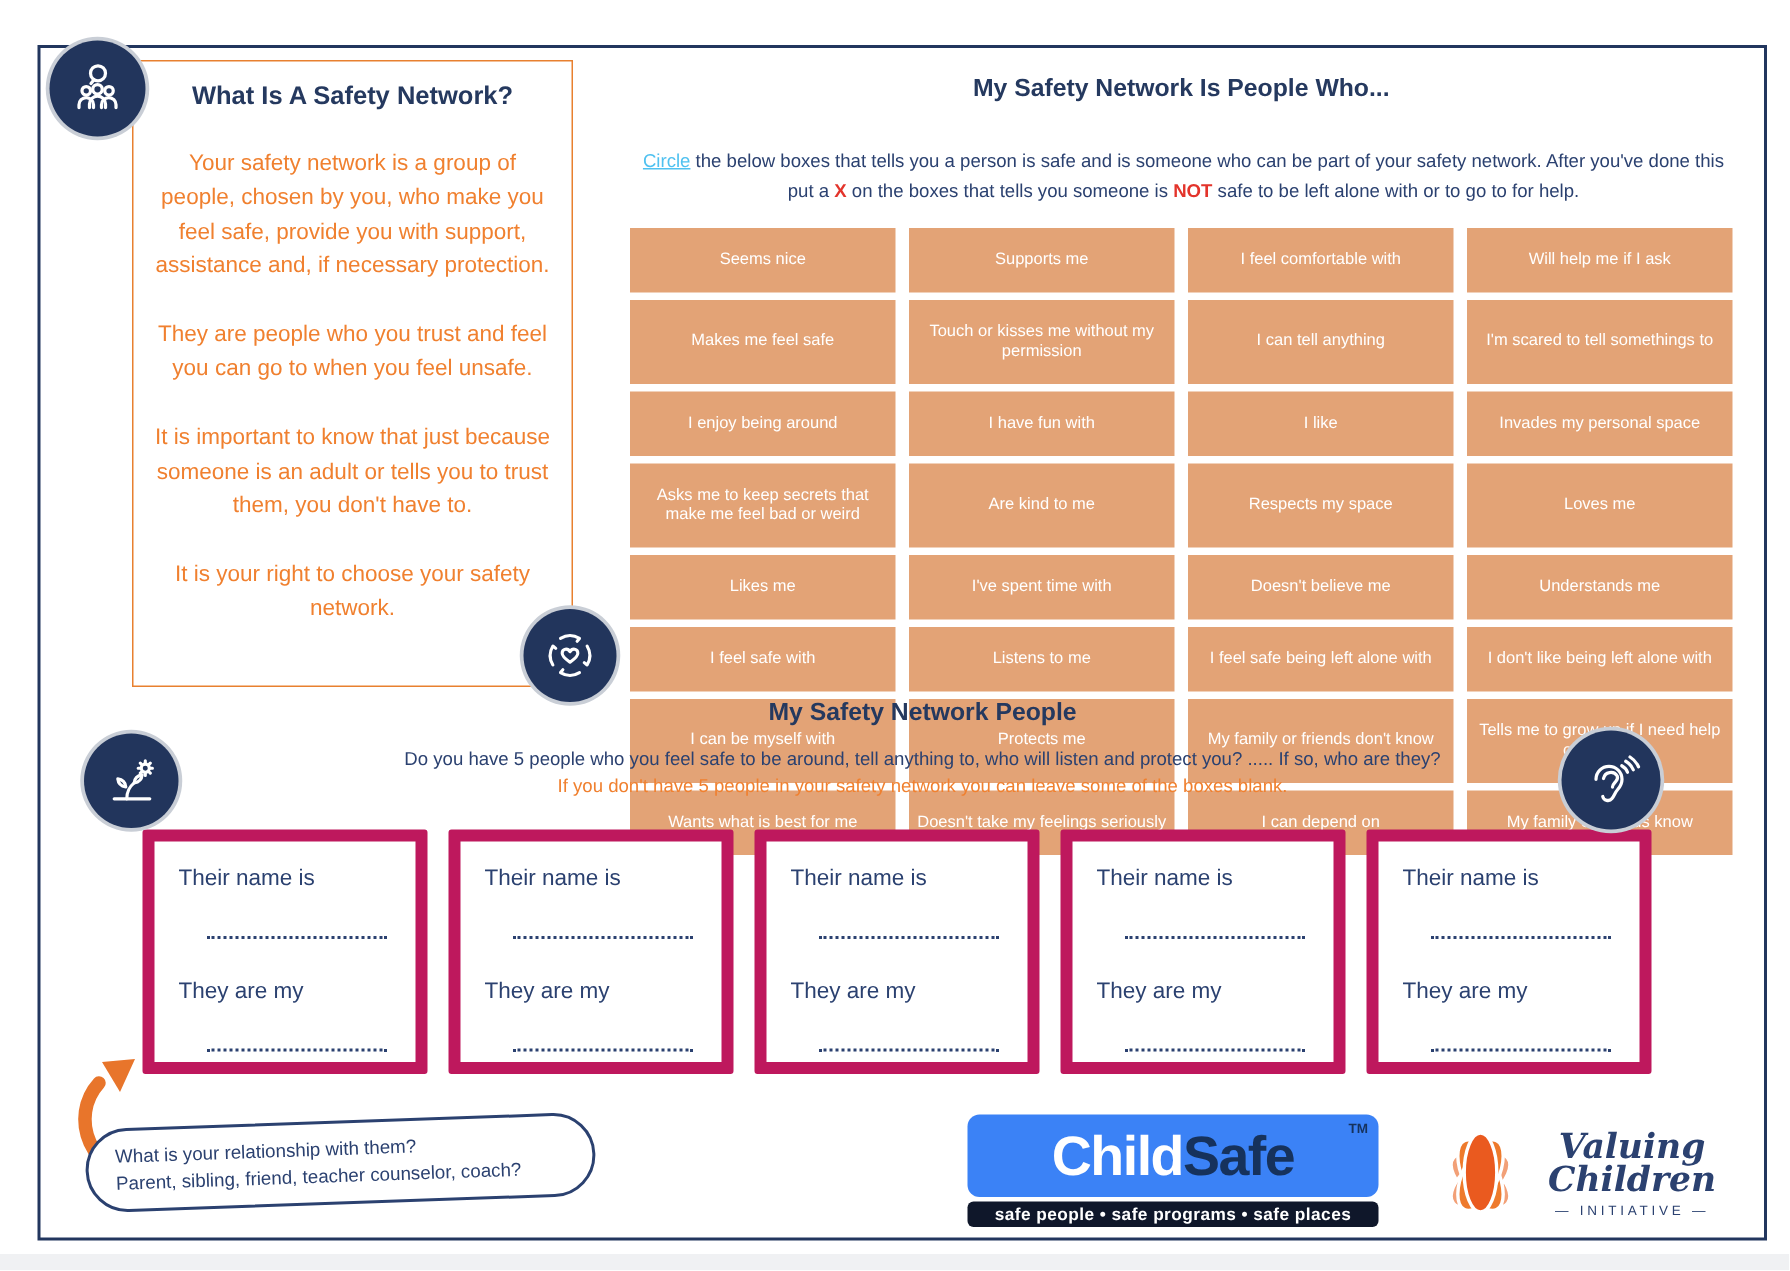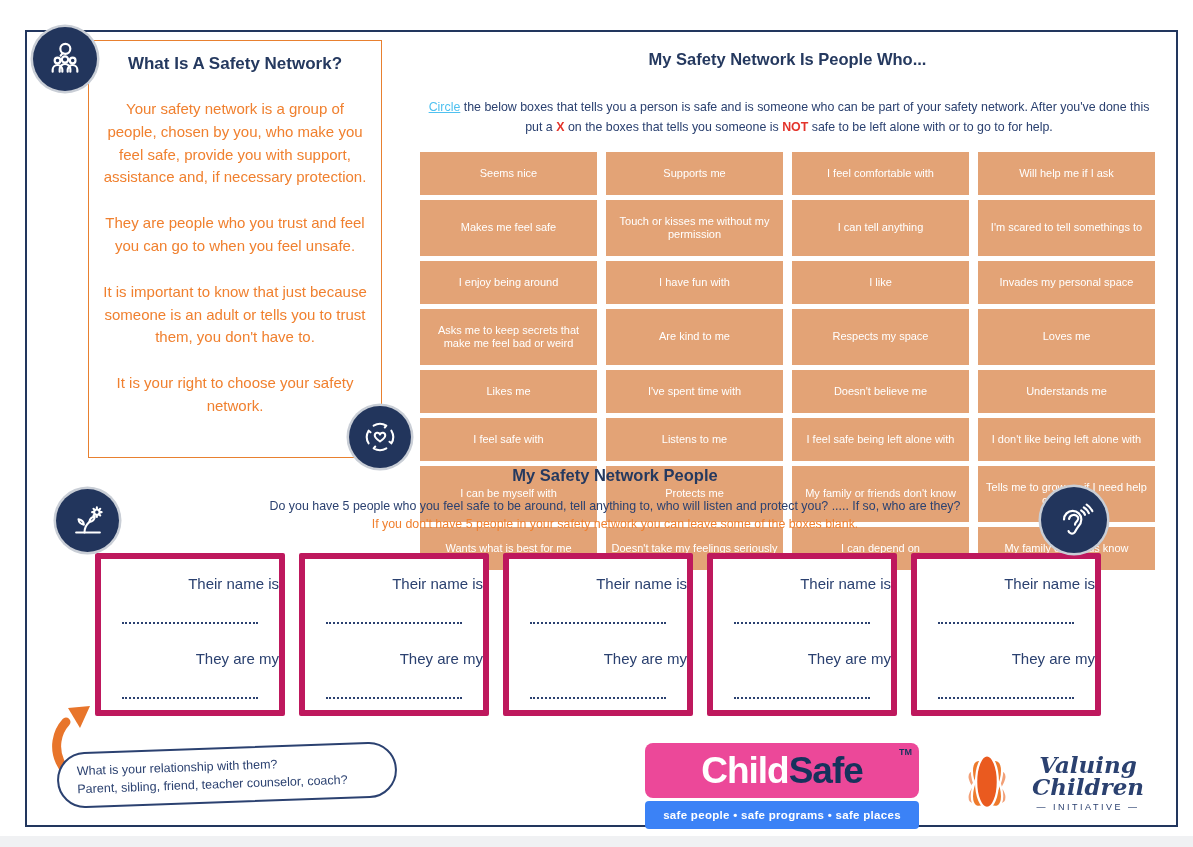--- a/index.html
+++ b/index.html
@@ -38,39 +38,39 @@
 
   
   .people-title{position:absolute;left:120px;top:466px;width:990px;text-align:center;
                 color:#25395F;font-size:16.5px;font-weight:700;}
   .people-line1{position:absolute;left:120px;top:499px;width:990px;text-align:center;
                 font-size:12.4px;color:#2B4170;font-weight:500;}
   .people-line2{position:absolute;left:120px;top:517px;width:990px;text-align:center;
                 font-size:12.4px;color:#F0802F;font-weight:500;}
 
   .cards{position:absolute;left:95px;top:553px;width:1006px;height:163px;display:flex;gap:14px;}
-  .card{flex:1;border:6px solid #be185d;background:#fff;text-align:right;padding-top:16px;border-radius:2px;}
+  .card{flex:1;border:8px solid #be185d;background:#fff;text-align:left;padding-top:16px;border-radius:2px;padding-left:16px;}
   .card-label{color:#2B4170;font-size:15px;font-weight:500;}
   .dotted{width:76%;margin:30px auto 0;border-bottom:2px dotted #2B4170;height:0;}
   .card .second{margin-top:26px;}
 
   
   .bubble{position:absolute;left:57px;top:747px;width:300px;border:2.5px solid #2B4170;
           border-radius:48px;padding:8px 18px;transform:rotate(-2deg);background:#fff;z-index:4;}
   .bubble div{color:#2B4170;font-size:12.5px;font-weight:500;line-height:1.45;}
   .arrow-svg{position:absolute;left:32px;top:698px;z-index:3;}
 
   
   .childsafe{position:absolute;left:645px;top:743px;width:274px;}
-  .cs-main{background:#ec4899;border-radius:8px;height:55px;display:flex;align-items:center;
+  .cs-main{background:#3b82f6;border-radius:8px;height:55px;display:flex;align-items:center;
            justify-content:center;position:relative;}
   .cs-child{color:#fff;font-size:37px;font-weight:700;letter-spacing:-1px;}
   .cs-safe{color:#16325C;font-size:37px;font-weight:800;letter-spacing:-1px;}
   .cs-tm{position:absolute;right:7px;top:4px;color:#16325C;font-size:9px;font-weight:700;}
-  .cs-tagline{margin-top:3px;background:#3b82f6;border-radius:4px;height:28px;display:flex;
+  .cs-tagline{margin-top:3px;background:#0f172a;border-radius:4px;height:17px;display:flex;
               align-items:center;justify-content:center;color:#fff;font-size:11.5px;
               font-weight:600;letter-spacing:.3px;}
 
   
   .valuing{position:absolute;left:946px;top:740px;width:214px;display:flex;align-items:center;gap:4px;}
   .vc-text{color:#2B4170;text-align:center;}
   .vc-script{font-family:"DejaVu Serif",serif;font-style:italic;font-size:23px;line-height:.95;font-weight:600;}
   .vc-initiative{font-size:9px;letter-spacing:2.5px;margin-top:4px;font-weight:500;}
 </style>
 </head>

